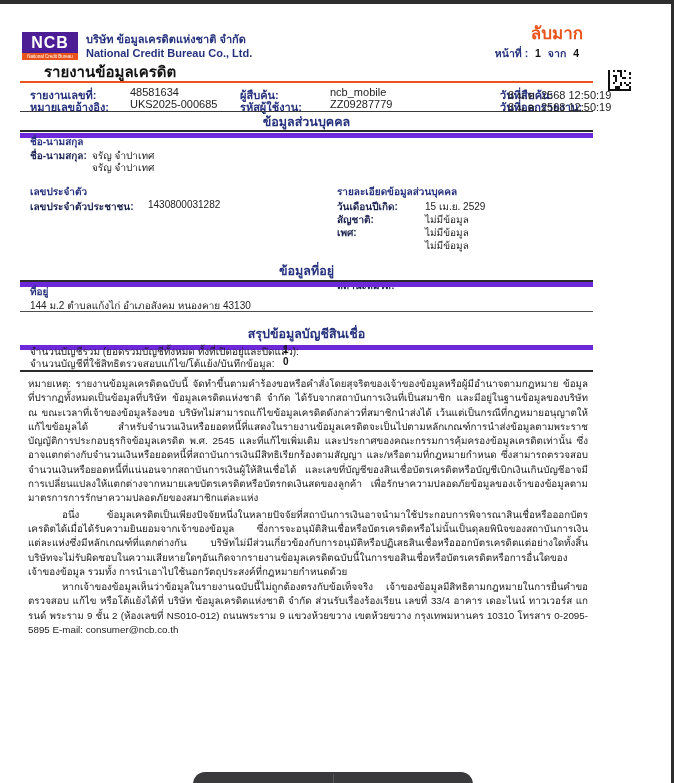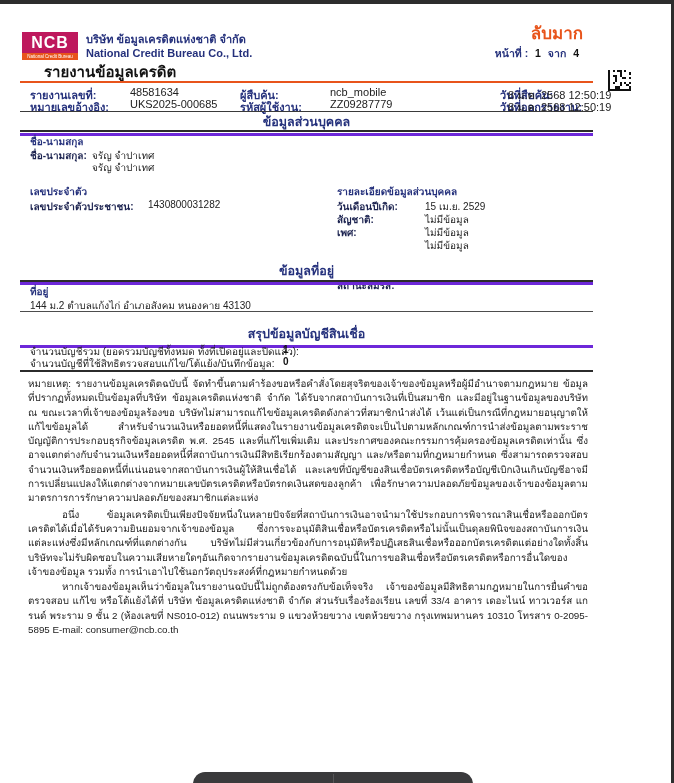--- a/index.html
+++ b/index.html
@@ -3,21 +3,21 @@
 <meta charset="utf-8">
 <style>
   html,body{margin:0;padding:0;background:#ffffff;}
   .page{position:relative;width:674px;height:783px;background:#ffffff;overflow:hidden;
         font-family:"Liberation Sans","DejaVu Sans",sans-serif;color:#1b1b1b;}
   .top-strip{position:absolute;left:0;top:0;width:674px;height:4px;background:#2d2d2d;}
   .right-strip{position:absolute;right:0;top:4px;width:3px;height:779px;background:#2d2d2d;}
 
   
   .logo{position:absolute;left:22px;top:32px;width:56px;}
-  .logo-blue{background:#be185d;color:#fff;font-weight:bold;font-size:16px;line-height:21px;
+  .logo-blue{background:#4c1d95;color:#fff;font-weight:bold;font-size:16px;line-height:21px;
              height:21px;text-align:center;letter-spacing:1px;}
   .logo-orange{background:#e8541b;color:#fff;font-size:4.5px;line-height:7px;height:7px;
                text-align:center;white-space:nowrap;overflow:hidden;}
   .company{position:absolute;left:86px;top:32px;font-weight:bold;color:#25317c;
            font-size:11px;line-height:14px;}
 
   
   .confidential{position:absolute;right:91px;top:24px;text-align:right;}
   .conf-label{color:#e8541b;font-weight:bold;font-size:17px;line-height:19px;}
   .page-ind{margin-top:2px;color:#25317c;font-weight:bold;font-size:10.5px;}
@@ -33,21 +33,21 @@
   .info{position:absolute;left:0;top:85px;width:604px;font-size:11px;height:26px;}
   .info .lbl{position:absolute;font-weight:bold;color:#25317c;white-space:nowrap;}
   .info .val{position:absolute;color:#222;white-space:nowrap;}
   .r1{top:1px;} .r2{top:13px;}
   .c-l1{left:30px;} .c-v1{left:130px;} .c-l2{left:240px;} .c-v2{left:330px;text-align:right;}
   .c-l3{left:452px;margin-left:48px;} .c-v3{left:508px;}
   .info-bottom{position:absolute;left:20px;top:111px;width:573px;height:0;border-top:1.5px solid #3a3a3a;}
 
   
   .sec-head{position:absolute;left:20px;width:573px;text-align:center;font-weight:bold;
-            color:#25317c;font-size:12.5px;border-bottom:3px solid #6d28d9;padding-bottom:1px;}
+            color:#25317c;font-size:12.5px;border-bottom:5px solid #6d28d9;padding-bottom:1px;}
   .rule-thick{position:absolute;left:20px;width:573px;height:2px;background:#2b2b2b;}
   .rule-thin{position:absolute;left:20px;width:573px;height:0;border-top:1px solid #4d4d4d;}
 
   .grp{position:absolute;font-weight:bold;color:#25317c;font-size:10px;white-space:nowrap;}
   .fld-lbl{position:absolute;font-weight:bold;color:#1c2350;font-size:10px;white-space:nowrap;}
   .fld-val{position:absolute;color:#222;font-size:10px;white-space:nowrap;}
   .fld-val.bold{font-weight:bold;color:#111;}
 
   
   .remarks{position:absolute;left:28px;top:377px;width:560px;font-size:9.8px;

